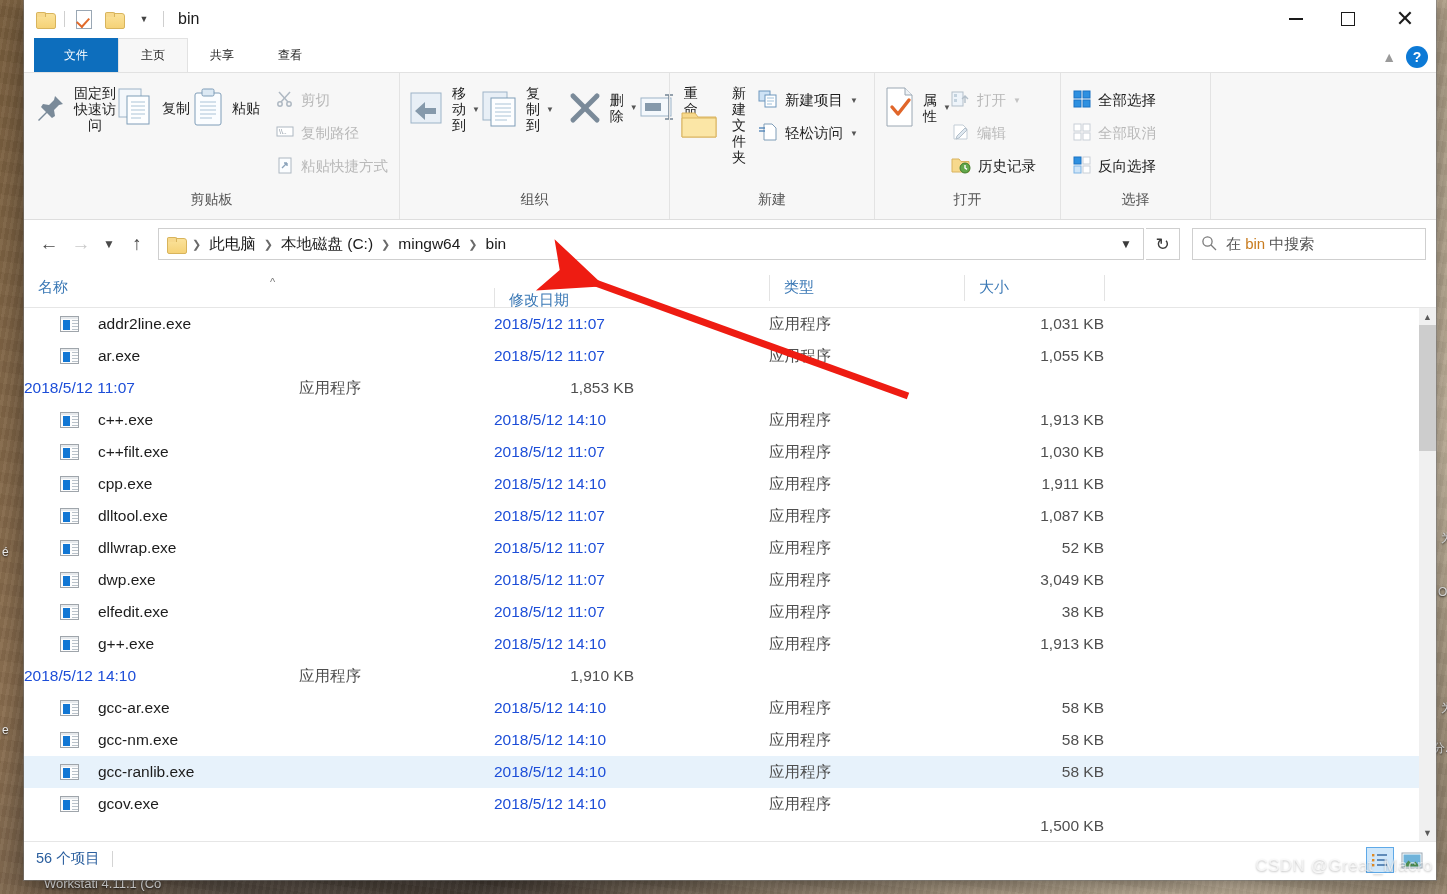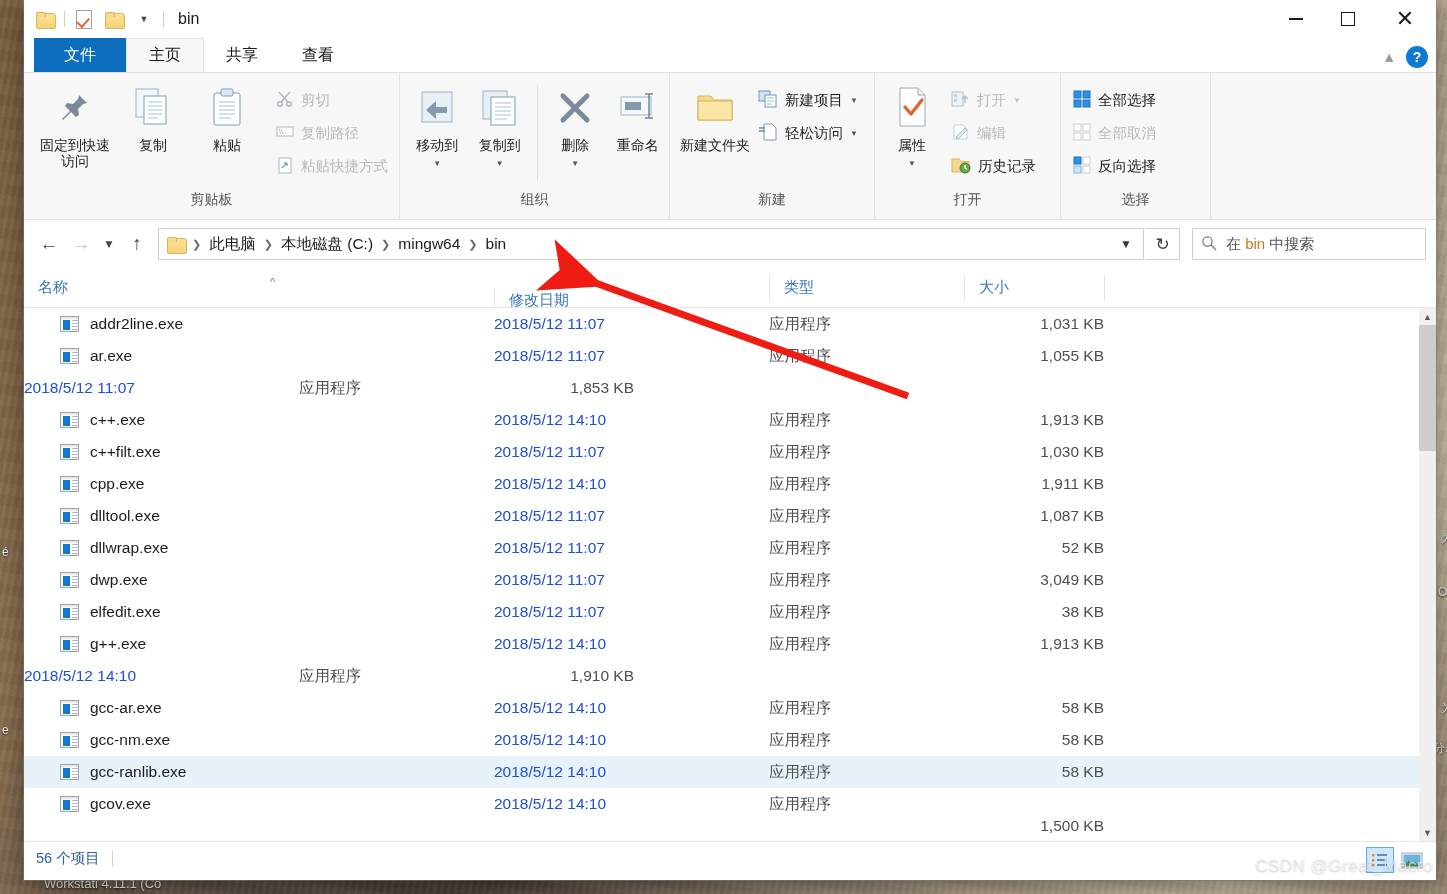--- a/index.html
+++ b/index.html
@@ -65,21 +65,21 @@
   }
   .win-ctl .close { width:62px; }
   .glyph-min { width:14px; height:1.5px; background:#1a1a1a; display:block; }
   .glyph-max { width:14px; height:14px; border:1.5px solid #1a1a1a; display:block; }
   .glyph-close { font-size:22px; line-height:1; font-weight:300; }
 
   
   .tabstrip { height: 34px; background:#fff; display:flex; align-items:flex-end; padding-left:10px; position:relative; }
   .tab {
     height: 34px; padding: 0 22px; display:flex; align-items:center;
-    font-size:16px; color:#1c1c1c;
+    font-size:12px; color:#1c1c1c;
   }
   .tab.file { background:#0d6ebd; color:#fff; padding: 0 30px; }
   .tab.active { background:#f7f7f7; border:1px solid #e2e2e2; border-bottom:none; }
   .tab-right { position:absolute; right:8px; bottom:4px; display:flex; align-items:center; gap:10px; }
   .caret-up { color:#9a9a9a; font-size:14px; }
   .help-btn {
     width:22px; height:22px; border-radius:50%; background:#0d7ad6; color:#fff;
     font-size:14px; display:flex; align-items:center; justify-content:center; font-weight:bold;
   }
 
@@ -87,21 +87,21 @@
   .ribbon {
     height: 148px; background:#f7f7f7; border-top:1px solid #e2e2e2; border-bottom:1px solid #dedede;
     display:flex; position:relative;
   }
   .rgroup { position:relative; display:flex; flex-direction:column; height:100%; }
   .rgroup + .rgroup { border-left:1px solid #e3e3e3; }
   .rgroup-body { flex:1; display:flex; align-items:flex-start; padding-top:8px; }
   .rgroup-title { height:28px; font-size:14px; color:#555; display:flex; align-items:flex-start; justify-content:center; }
 
   .big-btn {
-    width:74px; display:flex; flex-direction:column; align-items:center; gap:6px;
+    width:74px; display:flex; flex-direction:row; align-items:center; gap:6px;
     font-size:14px; color:#1c1c1c; text-align:center; line-height:1.15; padding-top:4px;
   }
   .big-btn .ic { height:46px; display:flex; align-items:center; justify-content:center; }
   .small-col { display:flex; flex-direction:column; gap:3px; padding-top:4px; }
   .small-btn { display:flex; align-items:center; gap:7px; font-size:14.5px; color:#1c1c1c; height:30px; padding:0 4px; }
   .small-btn.dim { color:#b9b9b9; }
   .vsep { width:1px; background:#e0e0e0; height:96px; margin:4px 6px 0; }
   .tri { font-size:8px; color:#555; }
   .tri.dim { color:#c3c3c3; }
 
@@ -135,21 +135,21 @@
   }
   .ch { height:26px; display:flex; align-items:center; padding-left:14px; position:relative; }
   .ch + .ch { border-left:1px solid #e3e3e3; }
   .sort-ind { position:absolute; left:246px; top:1px; color:#777; font-size:11px; }
 
   
   .listwrap { position:relative; height: 533px; background:#fff; overflow:hidden; display:flex; }
   .rows { flex:1; }
   .row { height:32px; display:flex; align-items:center; font-size:15.5px; color:#1c1c1c; }
   .row.sel { background:#e7f2fb; }
-  .cell-name { display:flex; align-items:center; gap:11px; padding-left:36px; }
+  .cell-name { display:flex; align-items:center; gap:19px; padding-left:36px; }
   .cell-date { color:#1d4ed8; }
   .cell-type { color:#4f4f4f; }
   .cell-size { color:#4f4f4f; text-align:right; }
 
   .exe-ico { width:19px; height:16px; border:1px solid #9fa5ab; background:#fdfdfd; position:relative; flex:0 0 auto; }
   .exe-ico::before{
     content:''; position:absolute; left:2px; top:3px; width:7px; height:10px; background:#1277d4;
   }
   .exe-ico::after{
     content:''; position:absolute; left:11px; top:3px; width:6px; height:10px;

